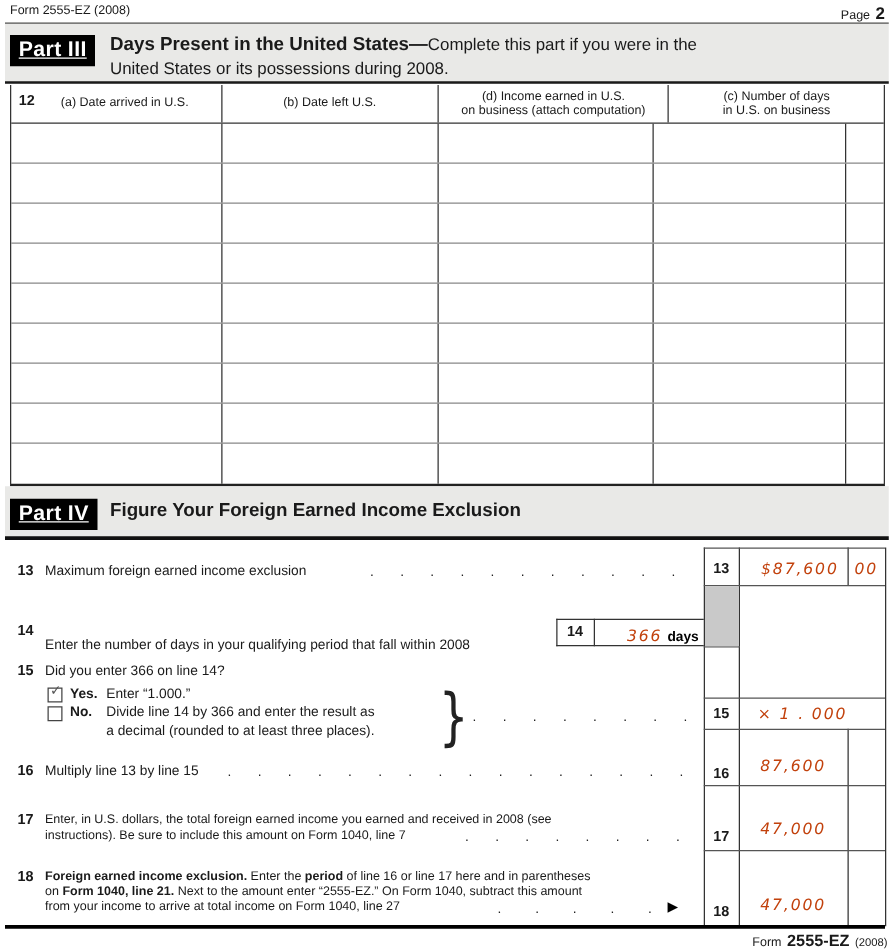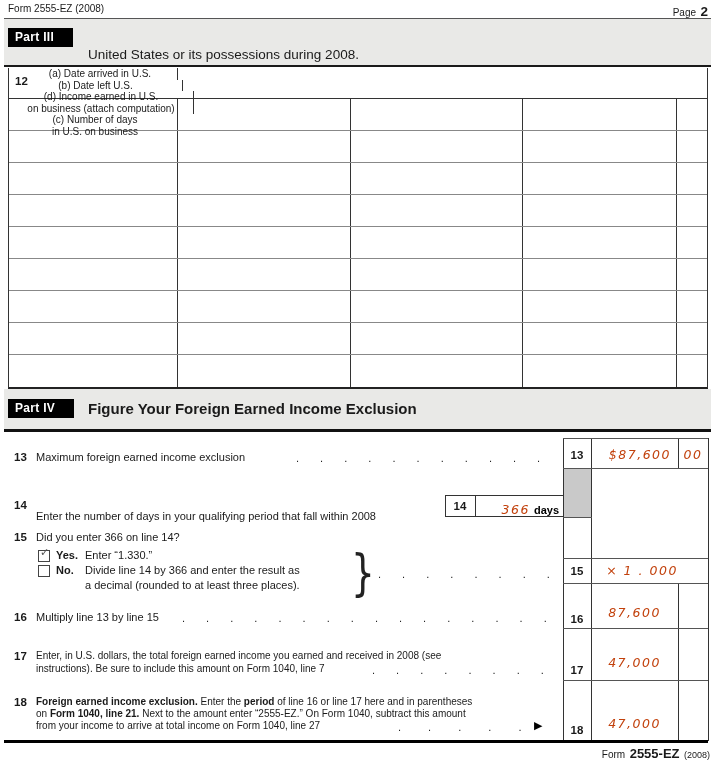--- a/index.html
+++ b/index.html
@@ -9,28 +9,28 @@
   .f10{font-size:10px;} .b{font-weight:bold;}
 
   
   .pgnum{font-size:13.5px;font-weight:bold;}
 
   
   .bar{position:absolute;left:4px;width:707px;background:#e9e9e7;box-sizing:border-box;}
   #bar3{top:18px;height:49px;border-top:1px solid #555;border-bottom:2px solid #1a1a1a;}
   #bar4{top:389px;height:43px;border-bottom:3px solid #111;}
   .partbox{position:absolute;left:4px;background:#000;color:#fff;font-weight:bold;
-           font-size:12px;padding:2px 19px 3px 7px;letter-spacing:.3px;}
+           font-size:17px;padding:2px 7px 3px 7px;letter-spacing:.3px;text-decoration:underline;}
   .h-bold{font-size:15px;font-weight:bold;}
   .h-reg{font-size:13.5px;}
 
   
   #tbl{position:absolute;left:8px;top:68px;width:700px;height:321px;box-sizing:border-box;
        border-left:1px solid #333;border-right:1px solid #333;border-bottom:2px solid #222;}
-  .thead{display:flex;height:31px;border-bottom:1px solid #333;box-sizing:border-box;flex-direction:column;}
+  .thead{display:flex;height:31px;border-bottom:1px solid #333;box-sizing:border-box;}
   .hcell{box-sizing:border-box;border-right:1px solid #333;display:flex;flex-direction:column;
          justify-content:center;align-items:center;font-size:10px;line-height:11.5px;position:relative;}
   .hcell:last-child{border-right:none;}
   .ha{width:169px;} .hb{width:174px;} .hc{width:172px;} .hd{width:185px;}
   .linenum12{position:absolute;left:6px;top:8px;font-size:11.5px;font-weight:bold;}
   .trow{display:flex;height:32px;border-bottom:1px solid #888;box-sizing:border-box;}
   .trow:last-child{border-bottom:none;}
   .tcell{box-sizing:border-box;border-right:1px solid #333;height:100%;}
   .ca{width:169px;} .cb{width:174px;} .cc{width:172px;} .cd{width:155px;}
   .cents{width:30px;border-right:none;}
@@ -63,20 +63,23 @@
 <div id="page">
 
   <div class="abs f10" style="left:8px;top:3px;">Form 2555-EZ (2008)</div>
   <div class="abs" style="left:600px;top:2px;width:108px;text-align:right;">
     <span class="f10">Page</span>
     <span class="pgnum">2</span>
   </div>
 
   <div class="bar" id="bar3">
     <div class="partbox" style="top:9px;">Part III</div>
+    <div class="abs" style="left:84px;top:8px;">
+      <span class="h-bold">Days Present in the United States—</span><span class="h-reg">Complete this part if you were in the</span>
+    </div>
     <div class="abs h-reg" style="left:84px;top:28px;">United States or its possessions during 2008.</div>
   </div>
 
   <div id="tbl">
     <div class="thead">
       <div class="hcell ha">
         <span class="linenum12">12</span>
         <span style="padding-left:14px;">(a) Date arrived in U.S.</span>
       </div>
       <div class="hcell hb">
@@ -193,21 +196,21 @@
   <div class="abs" style="left:475px;top:500px;width:84px;text-align:right;">
     <span class="val">366</span><span class="unit">days</span>
   </div>
 
   <div class="abs item-num" style="left:14px;top:531px;">15</div>
   <div class="abs body-txt" style="left:36px;top:531px;">Did you enter 366 on line 14?</div>
   <div class="cb-sq" style="left:38px;top:550px;">
     <span class="cb-check">✓</span>
   </div>
   <div class="abs body-txt b" style="left:56px;top:549px;">Yes.</div>
-  <div class="abs body-txt" style="left:85px;top:549px;">Enter “1.330.”</div>
+  <div class="abs body-txt" style="left:85px;top:549px;">Enter “1.000.”</div>
   <div class="cb-sq" style="left:38px;top:565px;"></div>
   <div class="abs body-txt b" style="left:56px;top:564px;">No.</div>
   <div class="abs body-txt" style="left:85px;top:564px;">Divide line 14 by 366 and enter the result as</div>
   <div class="abs body-txt" style="left:85px;top:579px;">a decimal (rounded to at least three places).</div>
   <div class="abs brace" style="left:347px;top:547px;">}</div>
   <div class="abs leader" style="left:378px;top:568px;width:172px;">. . . . . . . . . . . . . . . . . . . . . . . . . . . . . . . . . . . . . . . . . . . .</div>
   <div class="abs boxnum" style="left:563px;top:565px;">15</div>
   <div class="abs val" style="left:591px;top:563px;width:102px;text-align:center;">× 1 . 000</div>
 
   <div class="abs item-num" style="left:14px;top:611px;">16</div>

